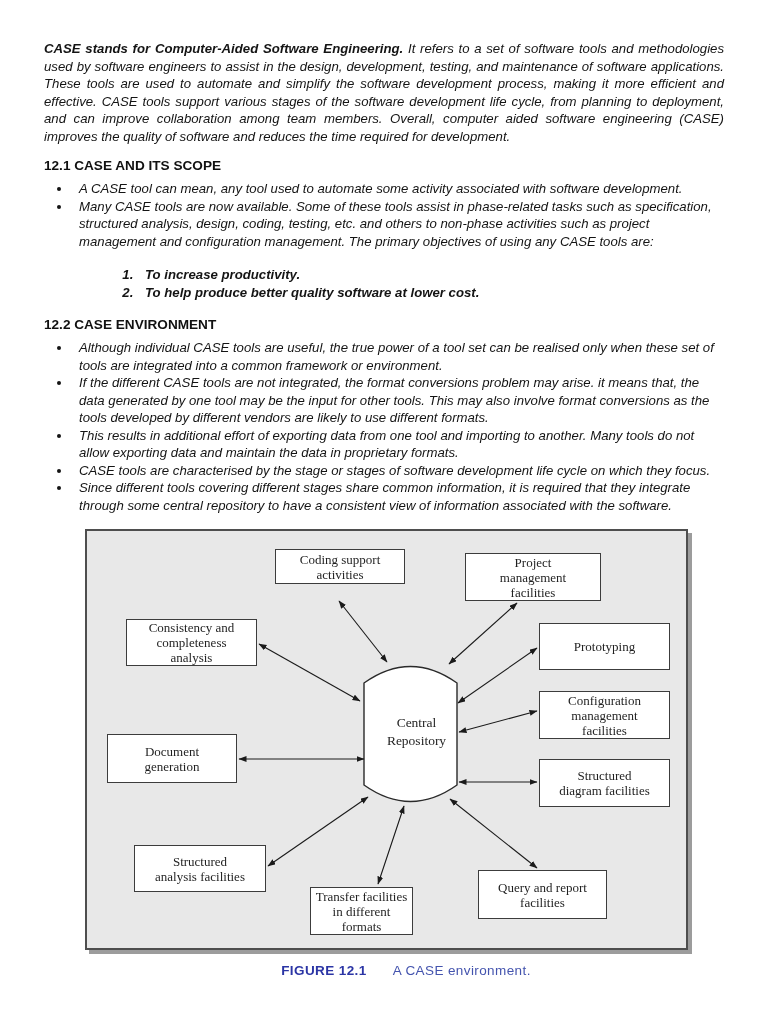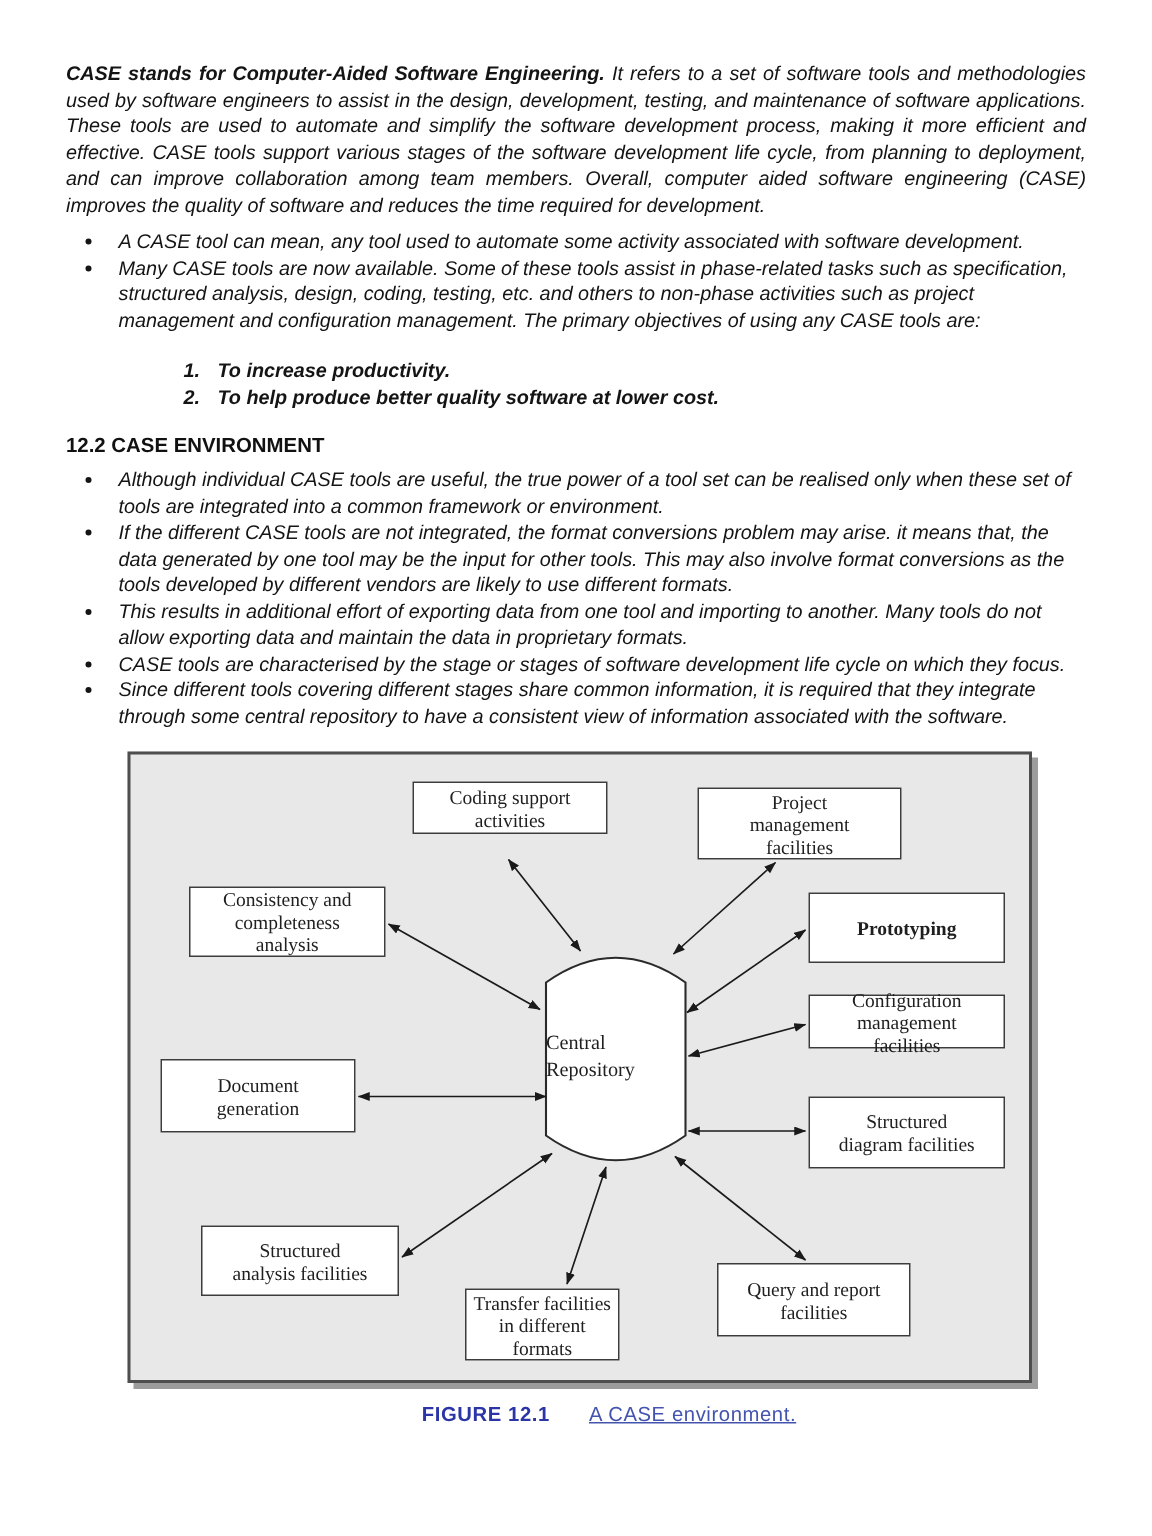--- a/index.html
+++ b/index.html
@@ -48,52 +48,53 @@
     box-shadow:4px 4px 0 #9c9c9c;
   }
   .fig-node {
     position:absolute; background:#ffffff; border:1px solid #3c3c3c;
     display:flex; flex-direction:column; align-items:center; justify-content:center;
     font-family:"Liberation Serif","DejaVu Serif", serif;
     font-size:13px; line-height:15px; color:#1f1f1f; text-align:center;
   }
   .n0 { left:188px; top:18px;  width:130px; height:35px; }
   .n1 { left:378px; top:22px;  width:136px; height:48px; }
-  .n2 { left:452px; top:92px;  width:131px; height:47px;font-weight:bold; }
-  .n3 { left:452px; top:160px; width:131px; height:36px; }
+  .n2 { left:452px; top:92px;  width:131px; height:47px; }
+  .n3 { left:452px; top:160px; width:131px; height:48px; }
   .n4 { left:452px; top:228px; width:131px; height:48px; }
   .n5 { left:391px; top:339px; width:129px; height:49px; }
   .n6 { left:223px; top:356px; width:103px; height:48px; }
   .n7 { left:47px;  top:314px; width:132px; height:47px; }
   .n8 { left:20px;  top:203px; width:130px; height:49px; }
   .n9 { left:39px;  top:88px;  width:131px; height:47px;text-align:center; }
 
   .arrow-layer, .cyl-layer { position:absolute; left:0; top:0; pointer-events:none; }
 
   .cyl-text {
     position:absolute; left:277px; top:183px; width:93px;
     font-family:"Liberation Serif","DejaVu Serif", serif;
-    font-size:13.5px; line-height:18px; text-align:left; color:#1f1f1f;
+    font-size:13.5px; line-height:18px; text-align:center; color:#1f1f1f;padding-left:12px;
   }
 
   
   .fig-caption {
     margin-top:13px; text-align:center;
     font-size:13.5px; letter-spacing:0.4px;
   }
   .fig-caption .cap-label { font-weight:700; }
-  .fig-caption .cap-text  { margin-left:26px;text-decoration:underline; }
+  .fig-caption .cap-text  { margin-left:26px; }
 </style>
 </head>
 <body>
 
 <div class="page">
 
   <p class="intro"><b>CASE stands for Computer-Aided Software Engineering.</b><span> It refers to a set of software tools and methodologies used by software engineers to assist in the design, development, testing, and maintenance of software applications. These tools are used to automate and simplify the software development process, making it more efficient and effective. CASE tools support various stages of the software development life cycle, from planning to deployment, and can improve collaboration among team members. Overall, computer aided software engineering (CASE) improves the quality of software and reduces the time required for development.</span></p>
 
+  <div class="sec-heading">12.1 CASE AND ITS SCOPE</div>
 
   <ul class="bullets">
     <li>A CASE tool can mean, any tool used to automate some activity associated with software development.</li>
     <li>
       <span>Many CASE tools are now available. Some of these tools assist in phase-related tasks such as specification, structured analysis, design, coding, testing, etc. and others to non-phase activities such as project management and configuration management. The primary objectives of using any CASE tools are:</span>
       <ol class="objectives">
         <li>To increase productivity.</li>
         <li>To help produce better quality software at lower cost.</li>
       </ol>
     </li>

